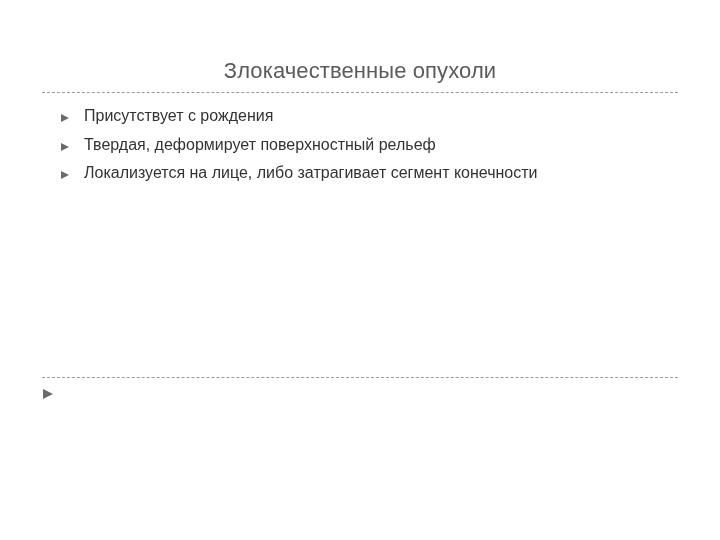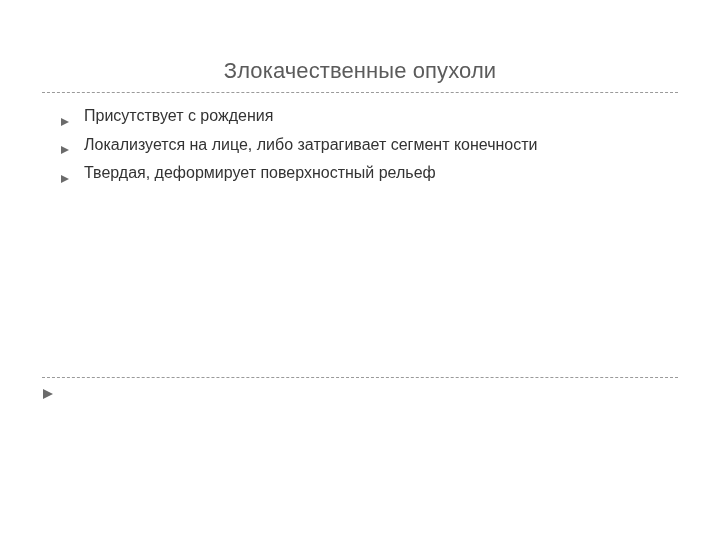--- a/index.html
+++ b/index.html
@@ -33,21 +33,21 @@
       border: none;
       border-top: 1px dashed #9a9a9a;
       height: 0;
     }
     .content {
       margin-top: 12px;
       padding-left: 18px;
     }
     .item {
       display: flex;
-      align-items: flex-end;
+      align-items: center;
       gap: 14px;
       margin-bottom: 7px;
       font-size: 16px;
       line-height: 1.35;
       color: #333333;
     }
     .bullet {
       flex: 0 0 auto;
       margin-top: 5px;
     }
@@ -85,29 +85,29 @@
           </svg>
       </span>
       <span>Присутствует с рождения</span>
     </div>
     <div class="item">
       <span class="bullet">
         <svg width="10" height="10" viewBox="0 0 10 10">
             <polygon points="1,1 9,5 1,9" fill="#6b6b6b"></polygon>
           </svg>
       </span>
-      <span>Локализуется на лице, либо затрагивает сегмент конечности</span>
+      <span>Твердая, деформирует поверхностный рельеф</span>
     </div>
     <div class="item">
       <span class="bullet">
         <svg width="10" height="10" viewBox="0 0 10 10">
             <polygon points="1,1 9,5 1,9" fill="#6b6b6b"></polygon>
           </svg>
       </span>
-      <span>Твердая, деформирует поверхностный рельеф</span>
+      <span>Локализуется на лице, либо затрагивает сегмент конечности</span>
     </div>
   </div>
 
   <div class="footer">
     <hr class="rule-bottom">
     <div class="footer-marker">
       <svg width="12" height="12" viewBox="0 0 12 12">
           <polygon points="1,1 11,6 1,11" fill="#6b6b6b"></polygon>
         </svg>
     </div>

